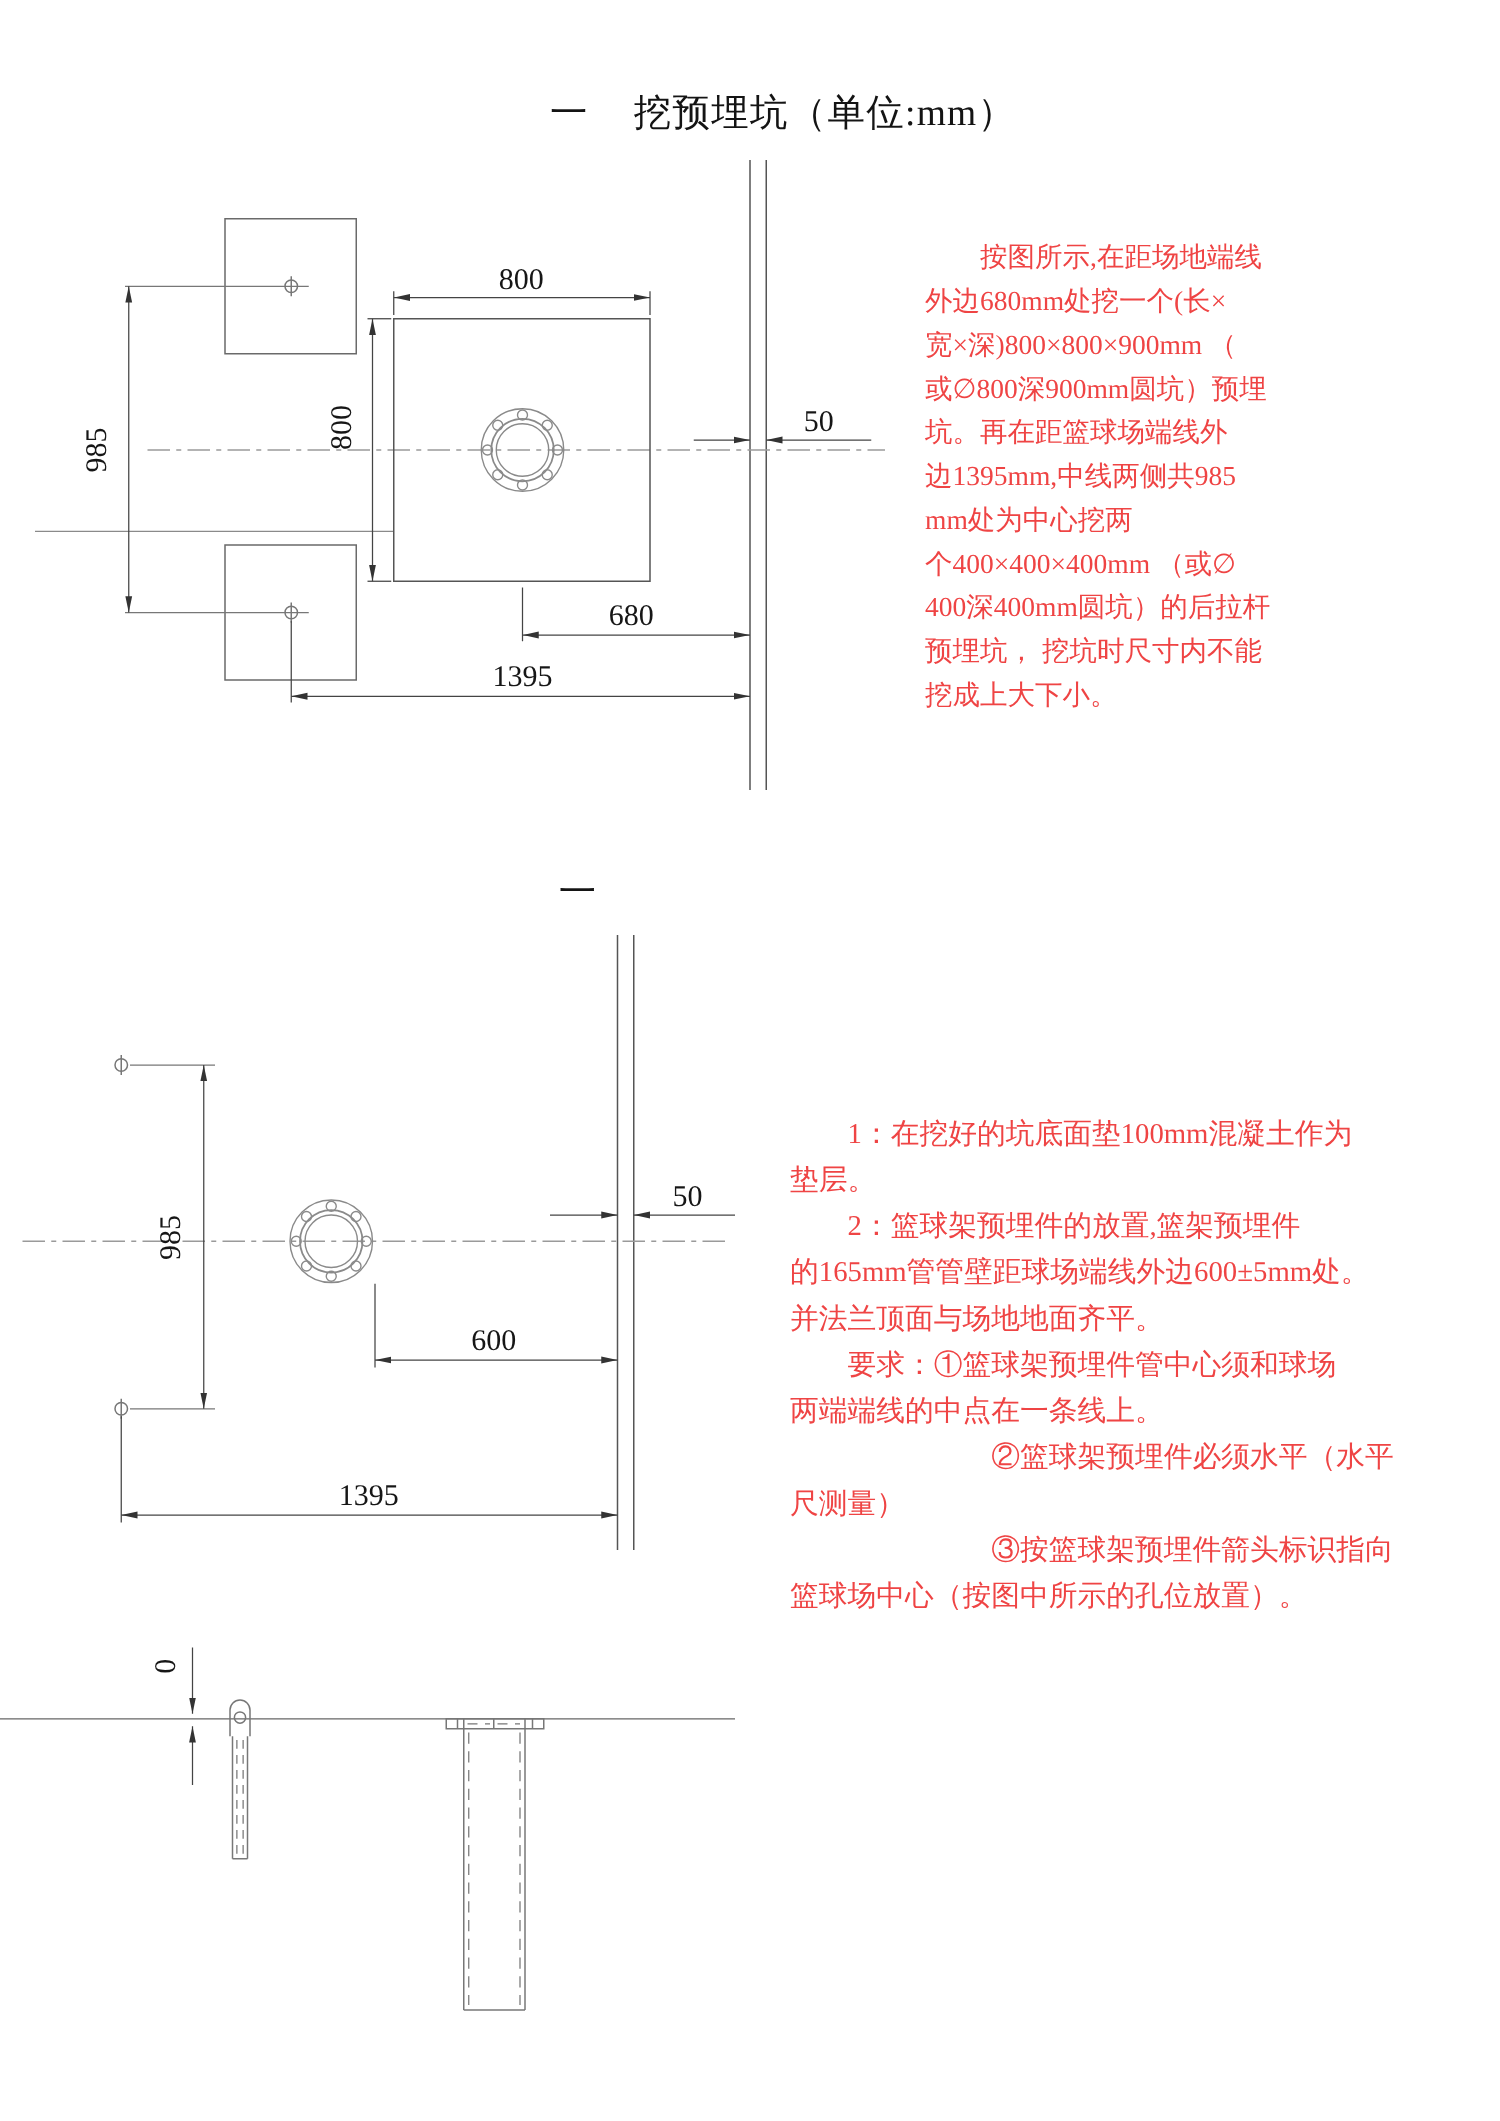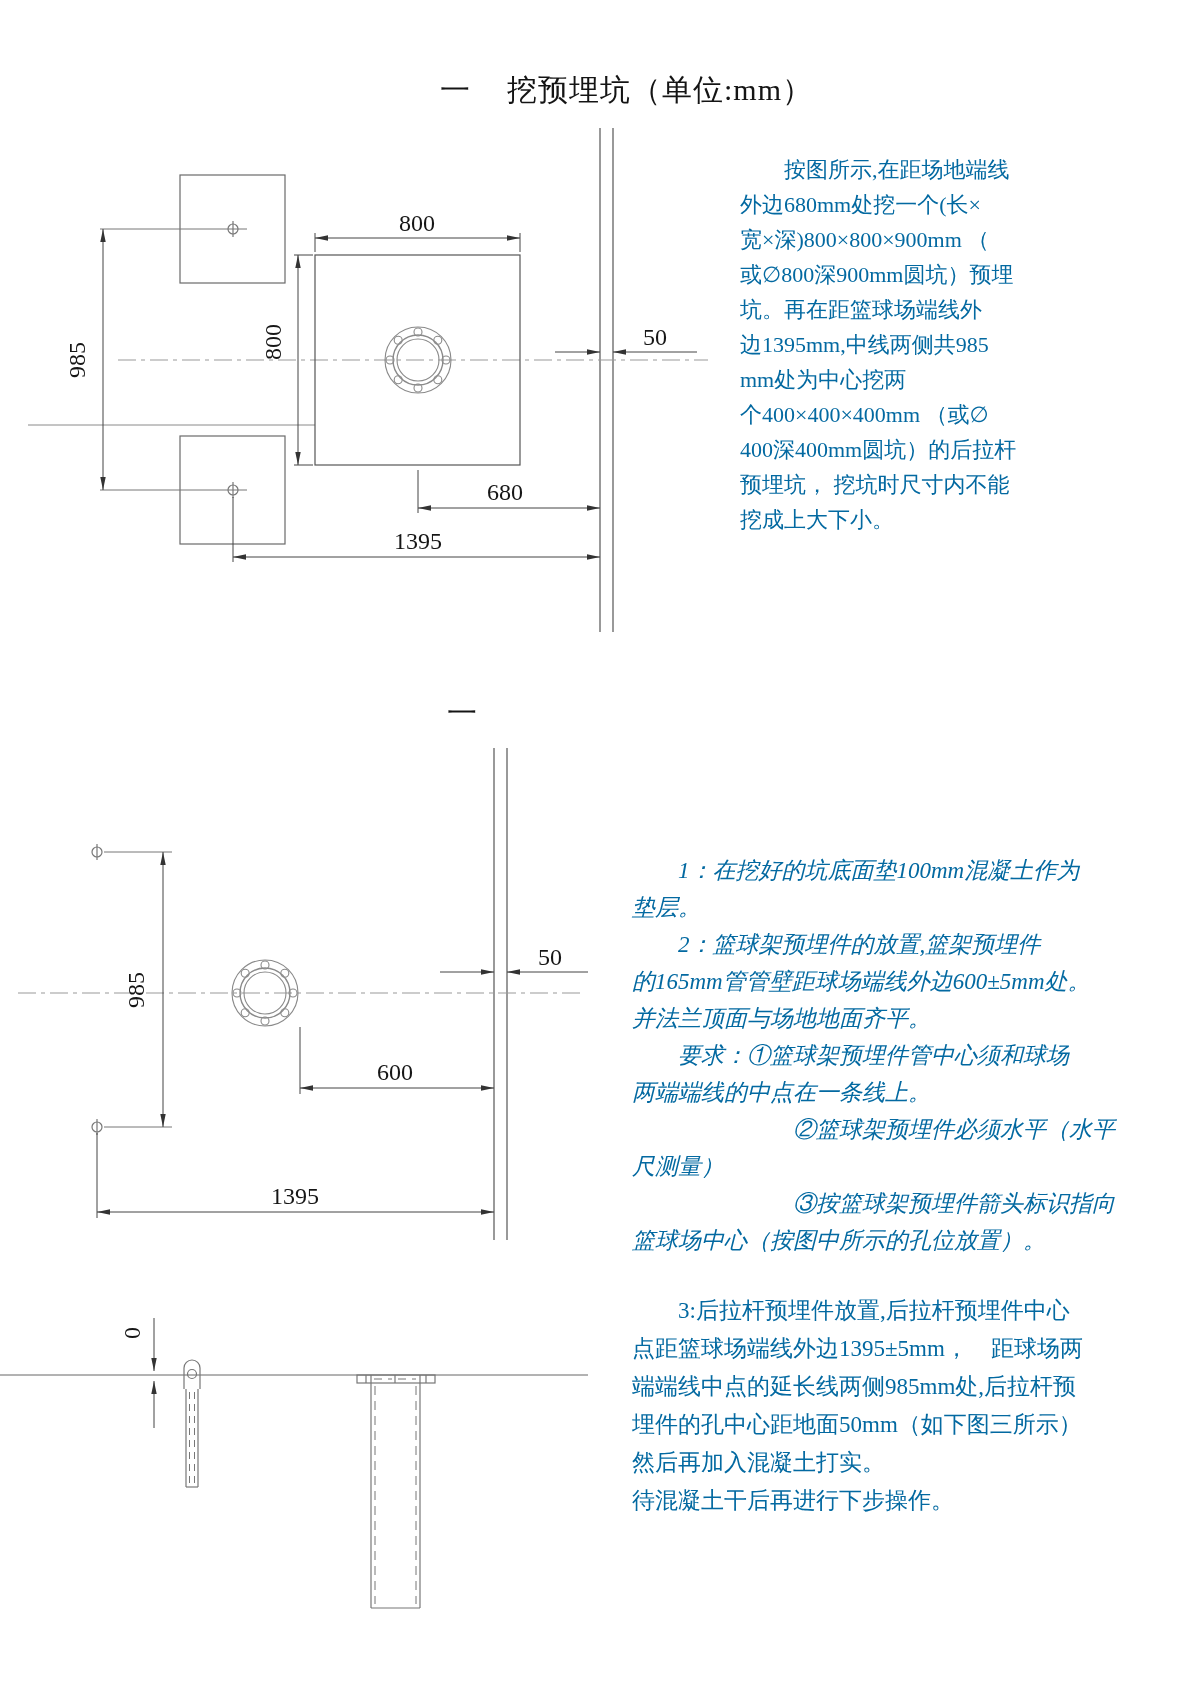--- a/index.html
+++ b/index.html
@@ -7,25 +7,26 @@
     position:relative;width:1200px;height:1697px;background:#ffffff;
     font-family:"Liberation Serif","DejaVu Serif",serif;color:#111;overflow:hidden;
   }
   #draw{position:absolute;left:0;top:0;width:1200px;height:1697px;}
   .title{
     position:absolute;display:flex;align-items:baseline;
     font-size:30px;color:#141414;letter-spacing:1px;white-space:nowrap;
   }
   .title .num{margin-right:36px;}
   .noteblock{
-    position:absolute;white-space:pre-line;color:#0369a1;
+    position:absolute;white-space:pre-line;color:#ef4444;
     text-align:left;
+    margin-top:36px;
   }
   #note1{left:740px;top:152px;width:372px;font-size:22px;line-height:35px;}
-  #note2{left:632px;top:852px;width:548px;font-size:23px;line-height:37px;font-style:italic;}
+  #note2{left:632px;top:852px;width:548px;font-size:23px;line-height:37px;}
   #note3{left:632px;top:1292px;width:552px;font-size:23px;line-height:38px;}
   .dimtext{font-size:24px;fill:#161616;font-family:"Liberation Serif","DejaVu Serif",serif;}
 </style>
 </head>
 <body>
 
 <div id="page">
 
   <div class="title" style="left:440px;top:70px;">
     <span class="num">一</span>
@@ -51,26 +52,20 @@
 垫层。
 　　2：篮球架预埋件的放置,篮架预埋件
 的165mm管管壁距球场端线外边600±5mm处。
 并法兰顶面与场地地面齐平。
 　　要求：①篮球架预埋件管中心须和球场
 两端端线的中点在一条线上。
 　　　　　　　②篮球架预埋件必须水平（水平
 尺测量）
 　　　　　　　③按篮球架预埋件箭头标识指向
 篮球场中心（按图中所示的孔位放置）。</div>
-  <div id="note3" class="noteblock">　　3:后拉杆预埋件放置,后拉杆预埋件中心
-点距篮球场端线外边1395±5mm，　距球场两
-端端线中点的延长线两侧985mm处,后拉杆预
-埋件的孔中心距地面50mm（如下图三所示）
-然后再加入混凝土打实。
-待混凝土干后再进行下步操作。</div>
 
   <svg id="draw" viewBox="0 0 1200 1697">
     <defs>
       <marker id="arr" orient="auto-start-reverse" markerWidth="13" markerHeight="7" viewBox="0 0 12 6" refX="12" refY="3">
         <path d="M12,3 L0,0.5 L0,5.5 Z" fill="#333"></path>
       </marker>
     </defs>
 
     <g stroke="#555" fill="none" stroke-width="1.2">
 

